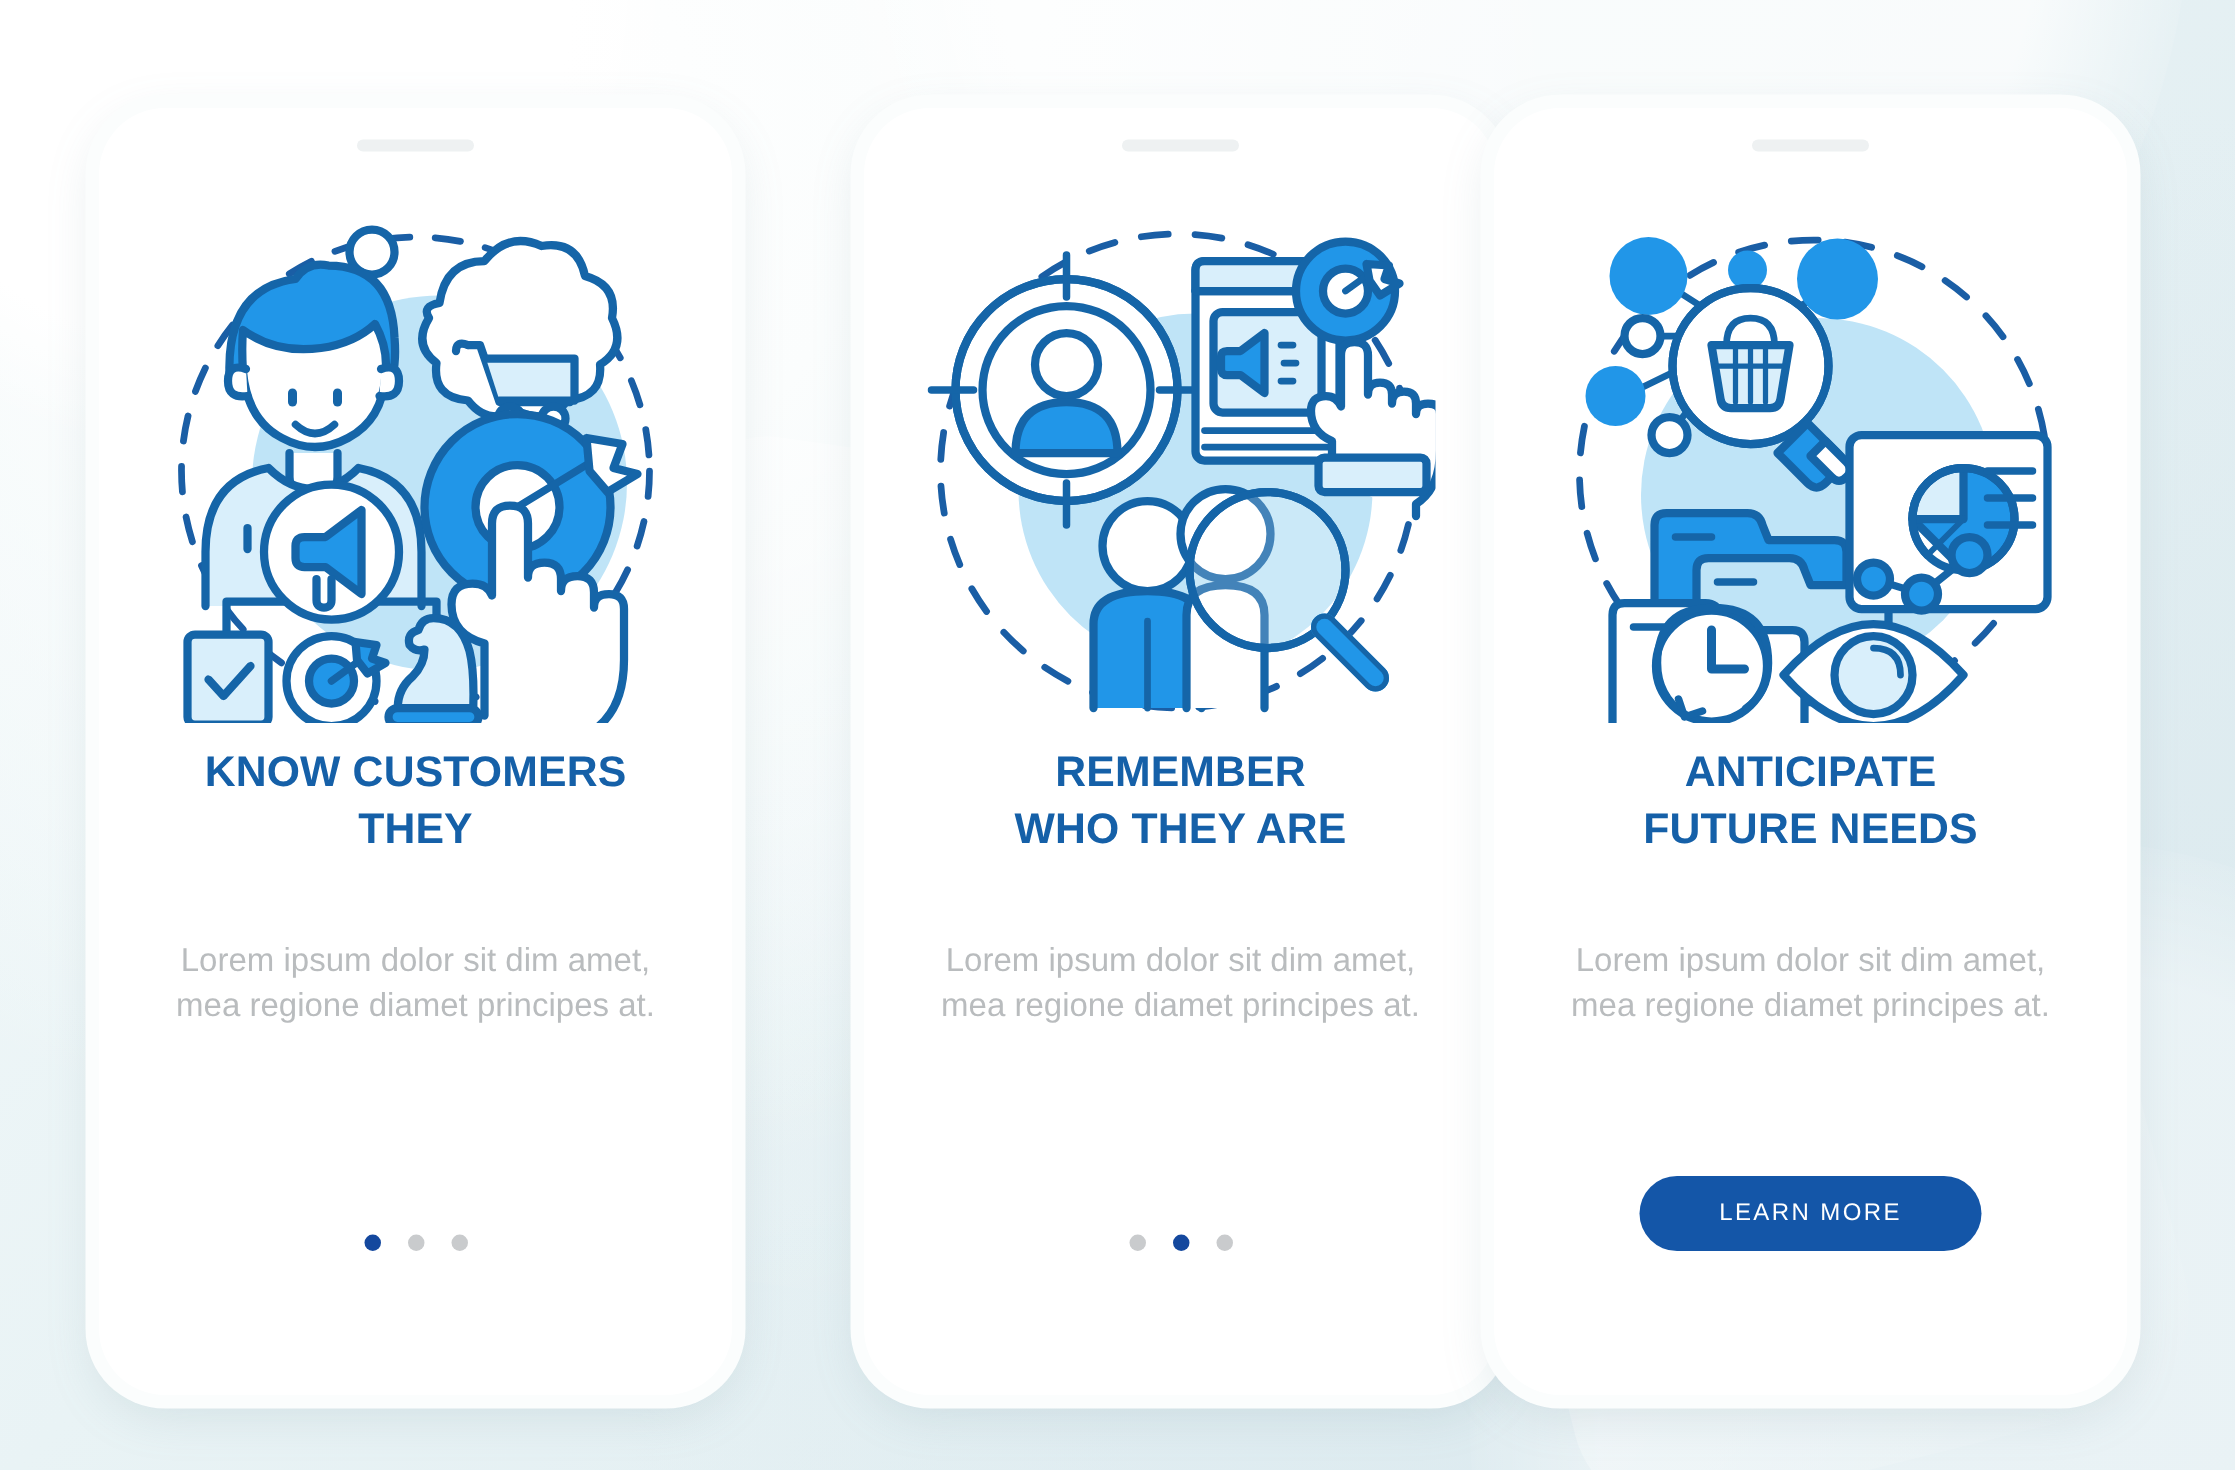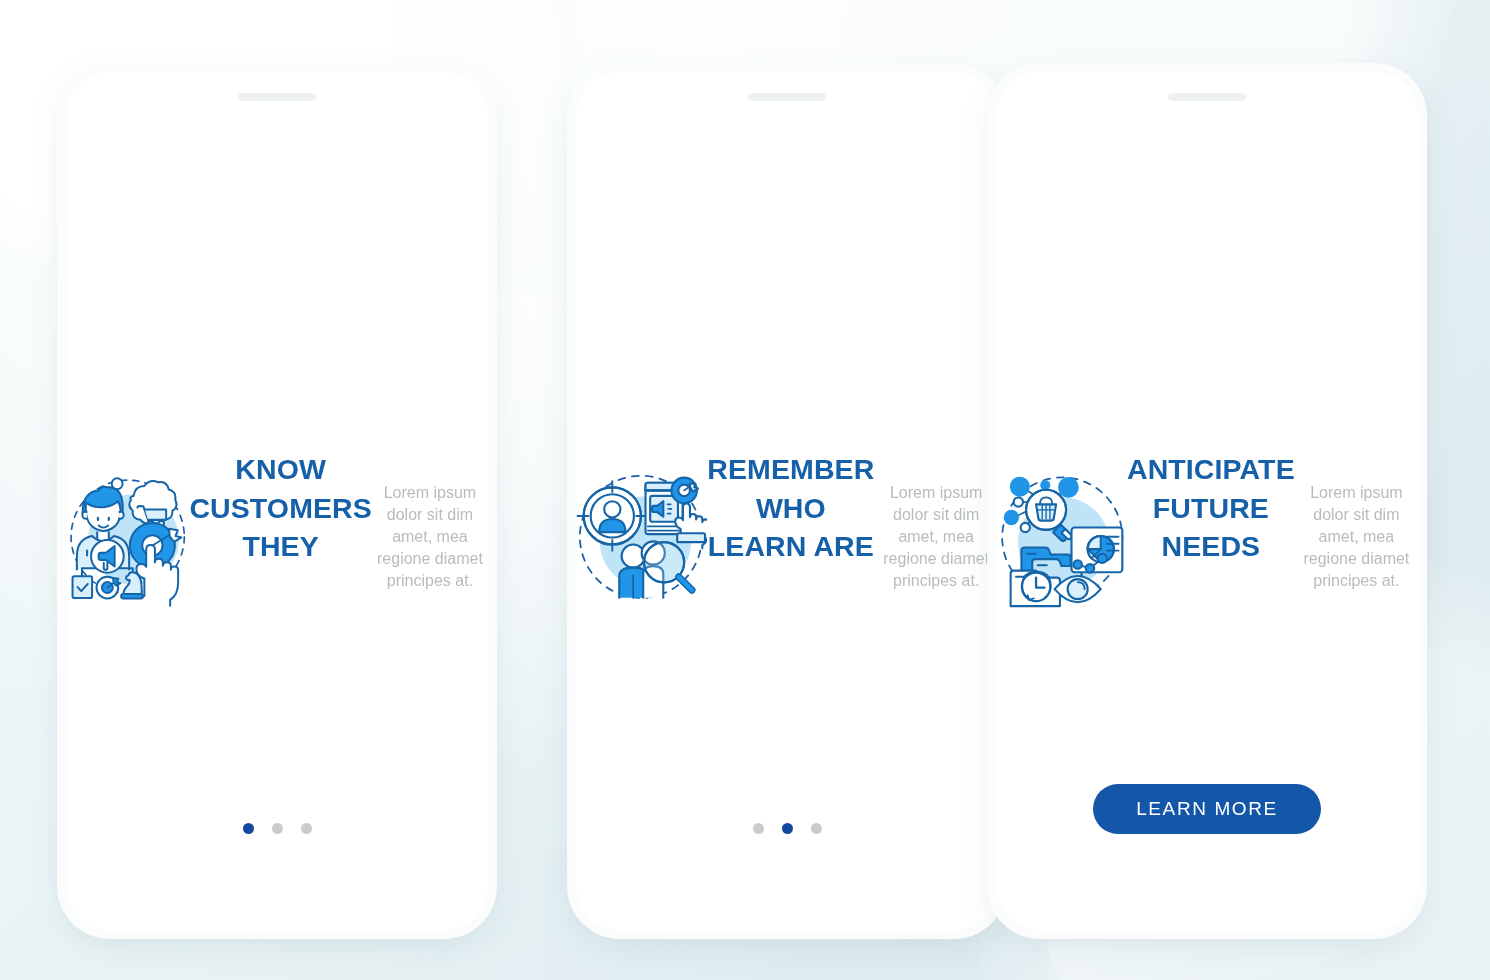--- a/index.html
+++ b/index.html
@@ -41,45 +41,45 @@
     box-shadow:0 0 0 9px #fbfdfd, 0 10px 34px rgba(120,150,160,.22), 0 2px 8px rgba(120,150,160,.12);
     overflow:hidden;
   }
   #phone-1{left:66px;}
   #phone-2{left:576px;}
   #phone-3{left:996px;}
   .speaker{
     position:absolute;top:21px;left:50%;transform:translateX(-50%);
     width:78px;height:8px;border-radius:4px;background:#eef1f2;
   }
-  .screen{position:absolute;left:0;right:0;top:0;bottom:0;display:flex;flex-direction:row;align-items:center;}
+  .screen{position:absolute;left:0;right:0;top:0;bottom:0;display:flex;flex-direction:column;align-items:center;}
 
   .art{margin-top:70px;width:340px;height:340px;position:relative;}
   .art svg{display:block;width:100%;height:100%;}
 
   .title{
     margin-top:14px;width:340px;text-align:center;
     color:#1560a8;font-weight:bold;font-size:28.5px;line-height:1.35;
     letter-spacing:.1px;
   }
   .desc{
-    margin-top:72px;width:320px;text-align:center;
-    color:#b9bcbe;font-size:16px;line-height:1.38;font-weight:400;
+    margin-top:52px;width:320px;text-align:center;
+    color:#b9bcbe;font-size:22px;line-height:1.38;font-weight:400;
   }
 
   .footer{position:absolute;left:0;right:0;bottom:96px;display:flex;justify-content:center;align-items:center;}
   .dots{display:flex;gap:18px;align-items:center;}
   .dot{width:11px;height:11px;border-radius:50%;background:#c9cbcd;}
   .dot.active{background:#14489e;}
 
   .cta{
     border:none;outline:none;cursor:pointer;
     background:#1456a8;color:#ffffff;
     font-family:"Liberation Sans", sans-serif;
-    font-size:19px;letter-spacing:1.6px;font-weight:400;
+    font-size:16px;letter-spacing:1.6px;font-weight:400;
     padding:0 36px;height:50px;min-width:228px;border-radius:25px;
   }
 </style>
 </head>
 <body>
 
 <div class="bg-wrap">
   <div class="bg-base"></div>
   <div class="bg-blob blob-a"></div>
   <div class="bg-blob blob-b"></div>
@@ -228,21 +228,21 @@
             <circle cx="228" cy="238" r="52"></circle>
             <path d="M266 276 l34 34" stroke-width="18" stroke="#2196e8"></path>
             <path d="M266 276 l34 34" stroke-width="18" stroke-linecap="round"></path>
             <path d="M266 276 l34 34" stroke-width="11" stroke="#2196e8" stroke-linecap="round"></path>
           </g>
         </svg>
       </div>
 
       <div class="title">
         <span>REMEMBER</span><br>
-        <span>WHO LEARN ARE</span>
+        <span>WHO THEY ARE</span>
       </div>
 
       <div class="desc">Lorem ipsum dolor sit dim amet, mea regione diamet principes at.</div>
 
       <div class="footer">
         <div class="dots">
           <span class="dot"></span>
           <span class="dot active"></span>
           <span class="dot"></span>
         </div>

